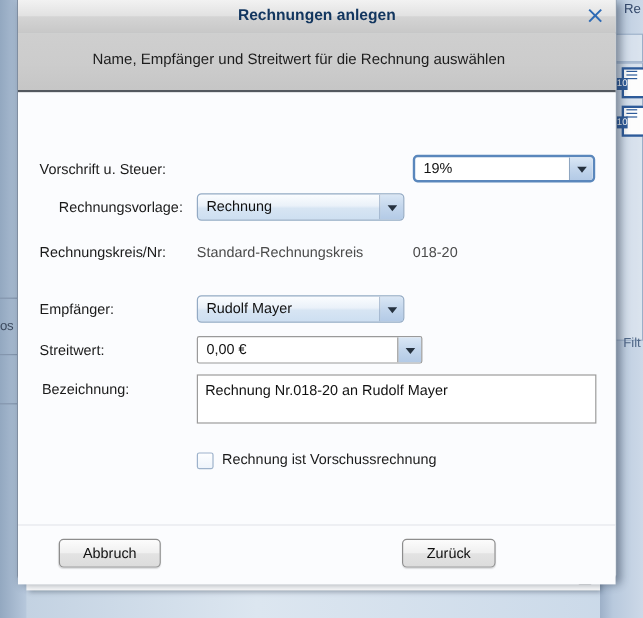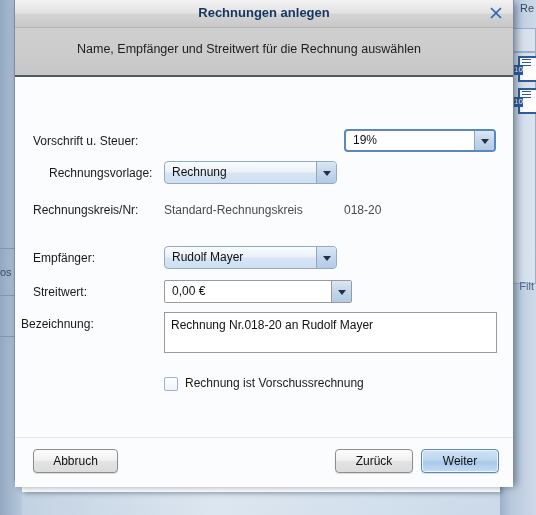--- a/index.html
+++ b/index.html
@@ -371,32 +371,31 @@
 
     <div class="field-label" style="left:18px; top:208px;">Streitwert:</div>
 
     <div class="combo editable" style="left:149px; top:203px; width:188px;">
       <div class="combo-text">0,00 €</div>
       <div class="combo-arrow">
           <span class="caret"></span>
         </div>
     </div>
 
-    <div class="field-label" style="left:6px; top:240px;">Bezeichnung:</div>
+    <div class="field-label" style="left:20px; top:240px;">Bezeichnung:</div>
 
     <div class="textarea-box" style="left:149px; top:235px; width:333px; height:41px;">
       <div class="ta-text">Rechnung Nr.018-20 an Rudolf Mayer</div>
     </div>
 
     <div class="checkbox-row" style="left:149px; top:300px;">
       <div class="checkbox-box"></div>
       <div class="checkbox-label">Rechnung ist Vorschussrechnung</div>
     </div>
 
   </div>
 
   <div class="button-bar">
-    <div class="btn" style="left:18px; width:85px;">Abbruch</div>
+    <div class="btn" style="left:34px; width:85px;">Abbruch</div>
     <div class="btn" style="left:320px; width:78px;">Zurück</div>
-    <div class="btn primary" style="left:406px; width:78px;">Weiter</div>
   </div>
 
 </div>
 
 </body></html>

